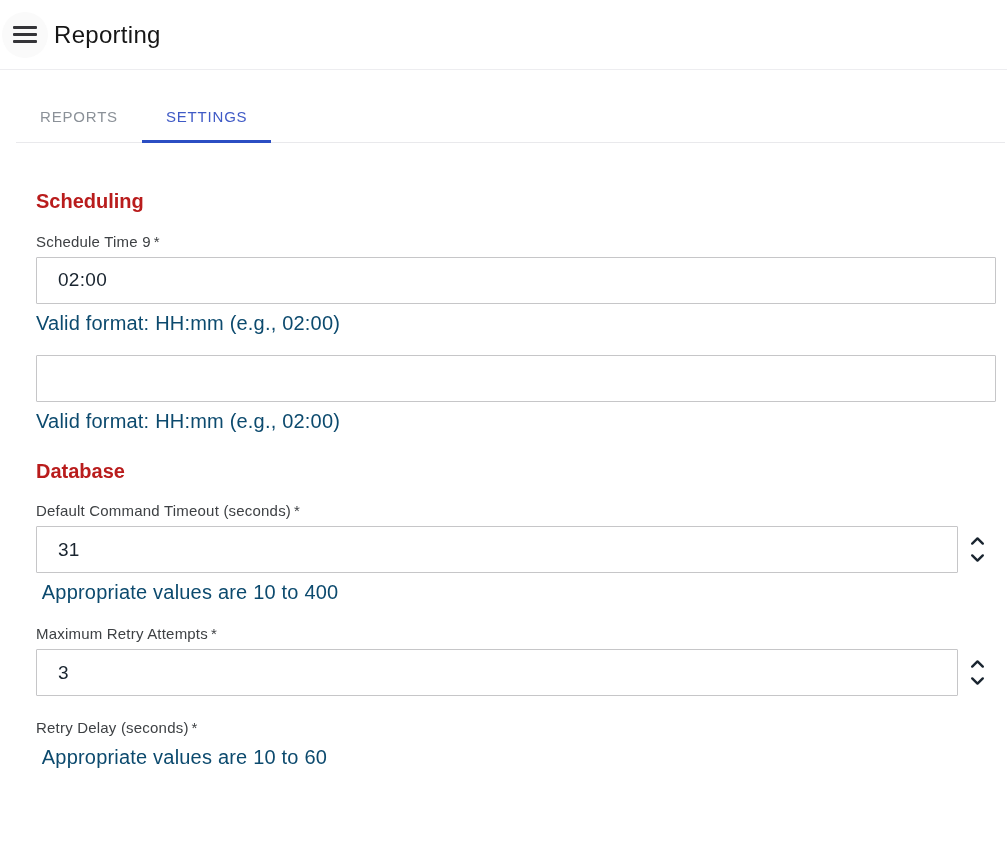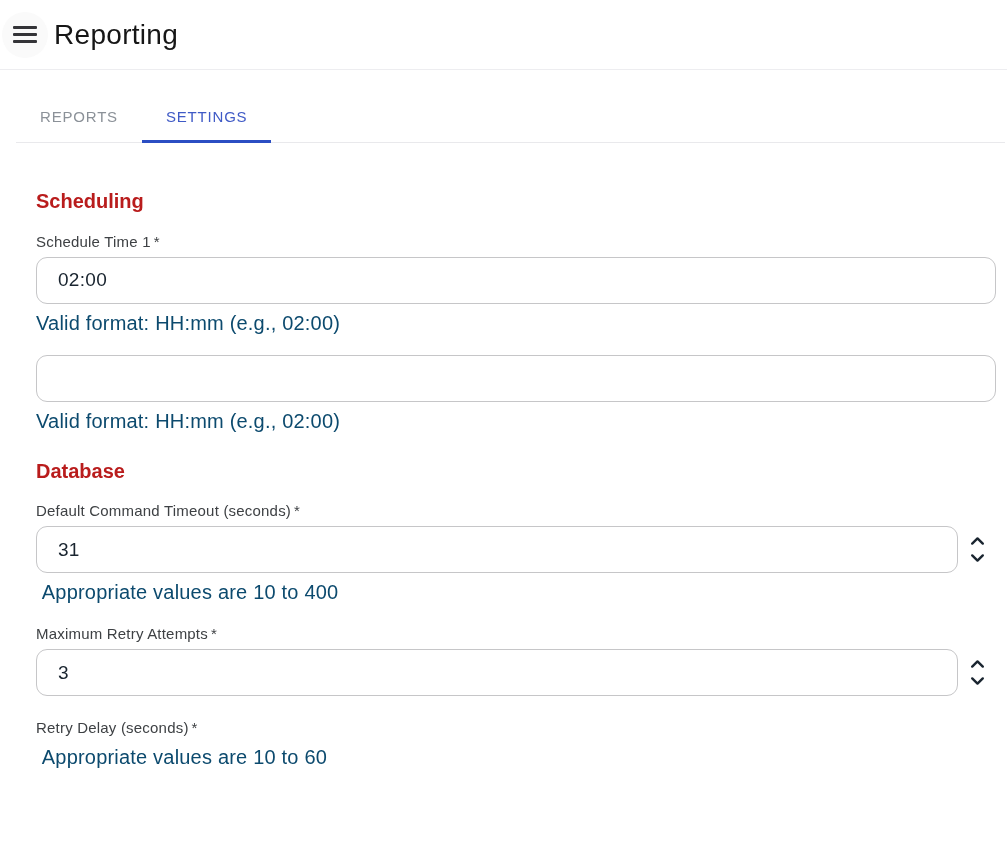--- a/index.html
+++ b/index.html
@@ -21,21 +21,21 @@
   }
   .menu-btn {
     width: 46px; height: 46px; border: none; border-radius: 50%;
     background: #fafafa; cursor: pointer;
     display: flex; flex-direction: column; justify-content: center; align-items: center;
     gap: 4px; padding: 0;
   }
   .menu-bar { width: 24px; height: 3px; background: #343438; border-radius: 1px; }
   .app-title {
     margin-left: 6px;
-    font-size: 28px; font-weight: 500; letter-spacing: 0.3px;
+    font-size: 24px; font-weight: 500; letter-spacing: 0.3px;
     color: #161616;
   }
 
   
   .tabbar {
     margin: 0 2px 0 16px;
     height: 73px;
     border-bottom: 1px solid #e9e9ec;
     display: flex; align-items: stretch;
     padding-top: 20px;
@@ -66,21 +66,21 @@
 
   .field-label {
     font-size: 15px; line-height: 20px; font-weight: 500;
     color: #3e4144; letter-spacing: 0.2px;
   }
   .asterisk { margin-left: 3px; color: #3e4144; }
 
   .input-row { display: flex; align-items: center; margin-top: 5px; }
   .input-row input {
     flex: 1; height: 47px;
-    border: 1px solid #c6c6c8; border-radius: 11px;
+    border: 1px solid #c6c6c8; border-radius: 1px;
     background: #ffffff;
     padding: 0 12px 0 21px;
     font-family: "Liberation Sans", sans-serif;
     font-size: 19px; color: #19242f; letter-spacing: 0.3px;
     outline: none; min-width: 0;
   }
   .spinner {
     width: 38px; flex: 0 0 38px;
     display: flex; flex-direction: column; align-items: center; gap: 5px;
   }
@@ -120,21 +120,21 @@
     <span class="tab-indicator"></span>
   </div>
 </nav>
 
 <main class="content">
   <section class="section">
     <h2 class="section-title">Scheduling</h2>
     <div class="section-fields">
   <div class="field">
     <div class="field-label">
-      <span>Schedule Time 1</span><span class="asterisk">*</span>
+      <span>Schedule Time 9</span><span class="asterisk">*</span>
     </div>
     <div class="input-row">
       <input type="text" value="02:00" style="">
 
     </div>
     <div class="field-hint">Valid format: HH:mm (e.g., 02:00)</div>
   </div>
 
   <div class="field">
     <div class="input-row">

